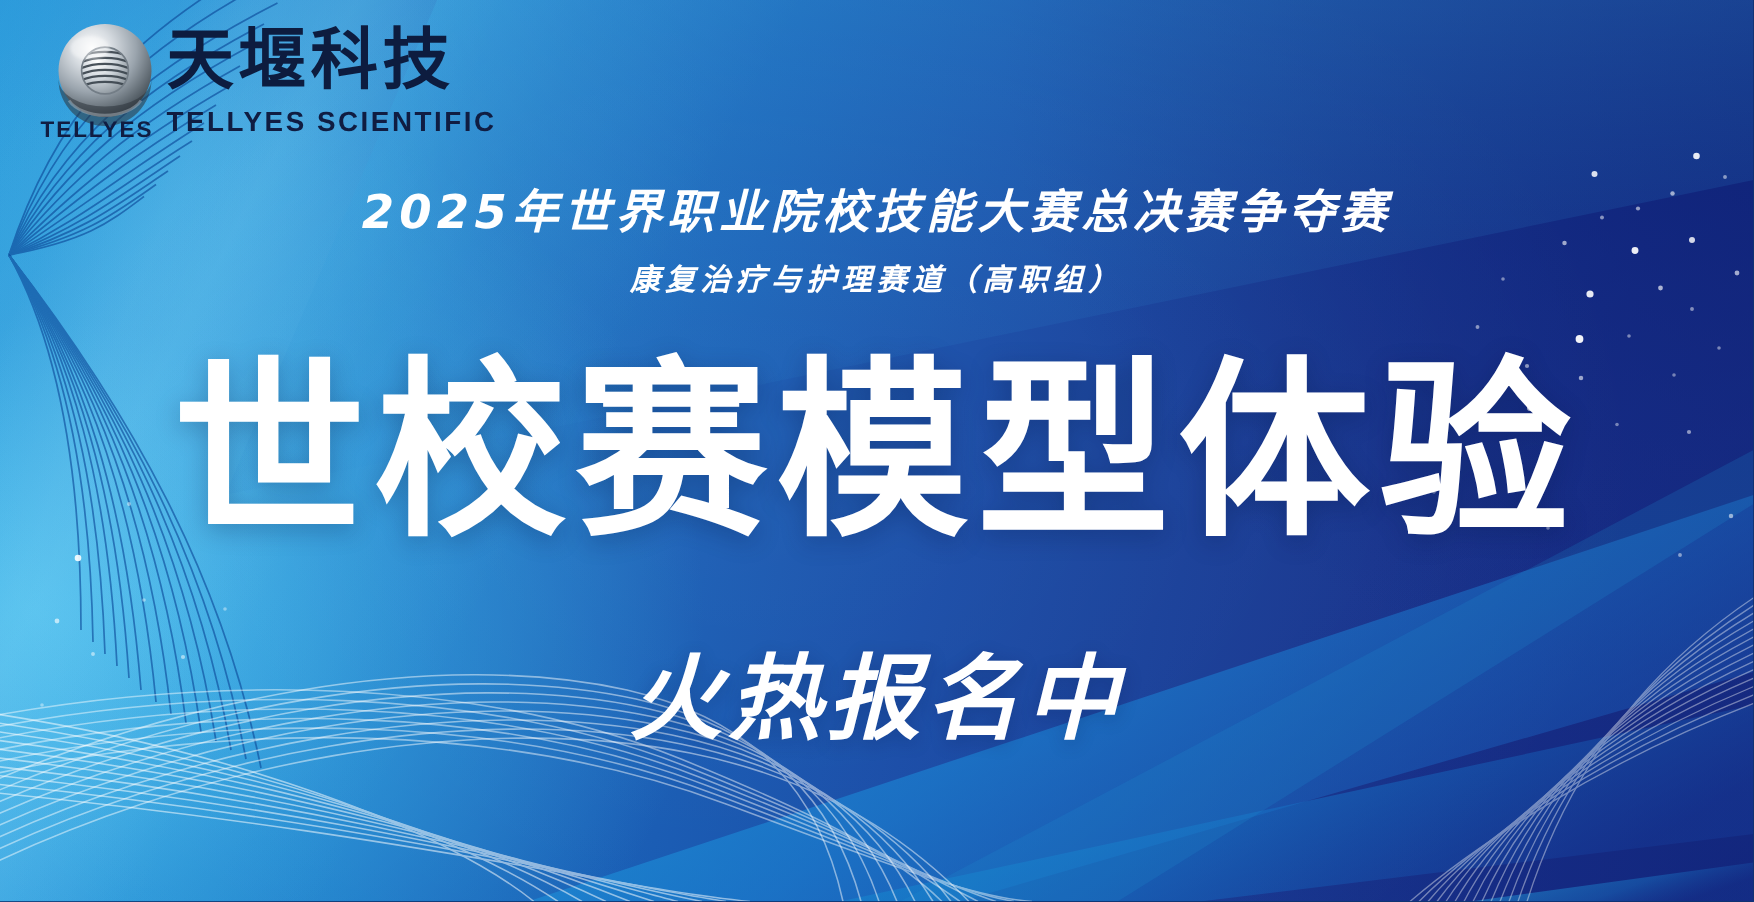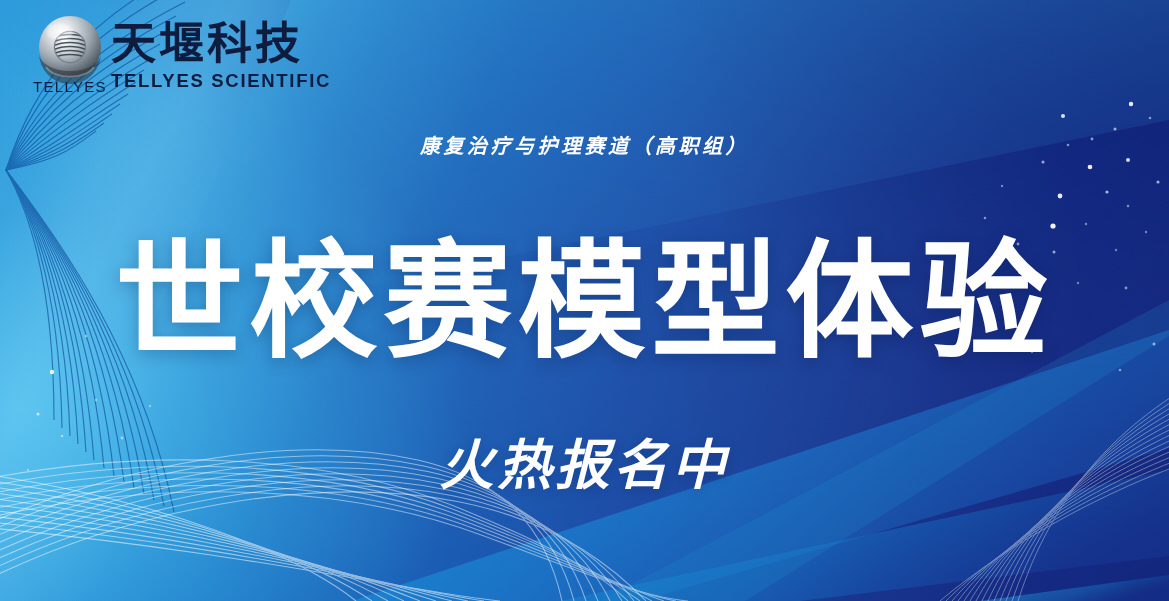--- a/index.html
+++ b/index.html
@@ -85,42 +85,41 @@
   .logo-wordmark {
     margin-left: 6px;
     margin-top: 4px;
   }
   .logo-cn {
     font-size: 45px;
     line-height: 48px;
     font-weight: 700;
     color: #0d1c3f;
     letter-spacing: 3px;
-    font-family: Liberation Serif, serif;
+    font-family: Liberation Mono, monospace;
     white-space: nowrap;
   }
   .logo-en {
     margin-top: 3px;
     font-size: 18.5px;
     line-height: 20px;
     font-weight: 600;
     color: #101d42;
     letter-spacing: 1.7px;
     white-space: nowrap;
     font-family: "Liberation Sans", sans-serif;
     text-align: right;
   }
   .logo-tag {
     position: absolute;
     left: -6px;
     top: 62px;
     width: 86px;
-    text-align: center;
     font-size: 15px;
-    font-weight: 400;
+    font-weight: 700;
     letter-spacing: 1.3px;
     color: #101d42;
     font-family: "Liberation Sans", sans-serif;
   }
 
   
   .subtitle {
     position: absolute;
     left: 0;
     right: 0;
@@ -164,21 +163,21 @@
   .cta {
     position: absolute;
     left: 0;
     right: 0;
     top: 427px;
     text-align: center;
     color: #ffffff;
     font-family: "DejaVu Sans", "Liberation Sans", sans-serif;
     font-weight: 700;
     font-style: italic;
-    font-size: 54px;
+    font-size: 62px;
     line-height: 78px;
     letter-spacing: 4px;
     white-space: nowrap;
     text-shadow: 0 3px 12px rgba(4,20,62,0.22);
   }
 </style>
 </head>
 <body>
 
 <div id="poster">
@@ -397,20 +396,21 @@
     <div class="logo-mark">
       <div class="logo-tag">TELLYES</div>
     </div>
     <div class="logo-wordmark">
       <div class="logo-cn">天堰科技</div>
       <div class="logo-en">TELLYES SCIENTIFIC</div>
     </div>
   </div>
 
   <div class="subtitle">
+    <div class="subtitle-line-1">2025年世界职业院校技能大赛总决赛争夺赛</div>
     <div class="subtitle-line-2">康复治疗与护理赛道（高职组）</div>
   </div>
 
   <div class="headline">世校赛模型体验</div>
 
   <div class="cta">火热报名中</div>
 
 </div>
 
 </body></html>

